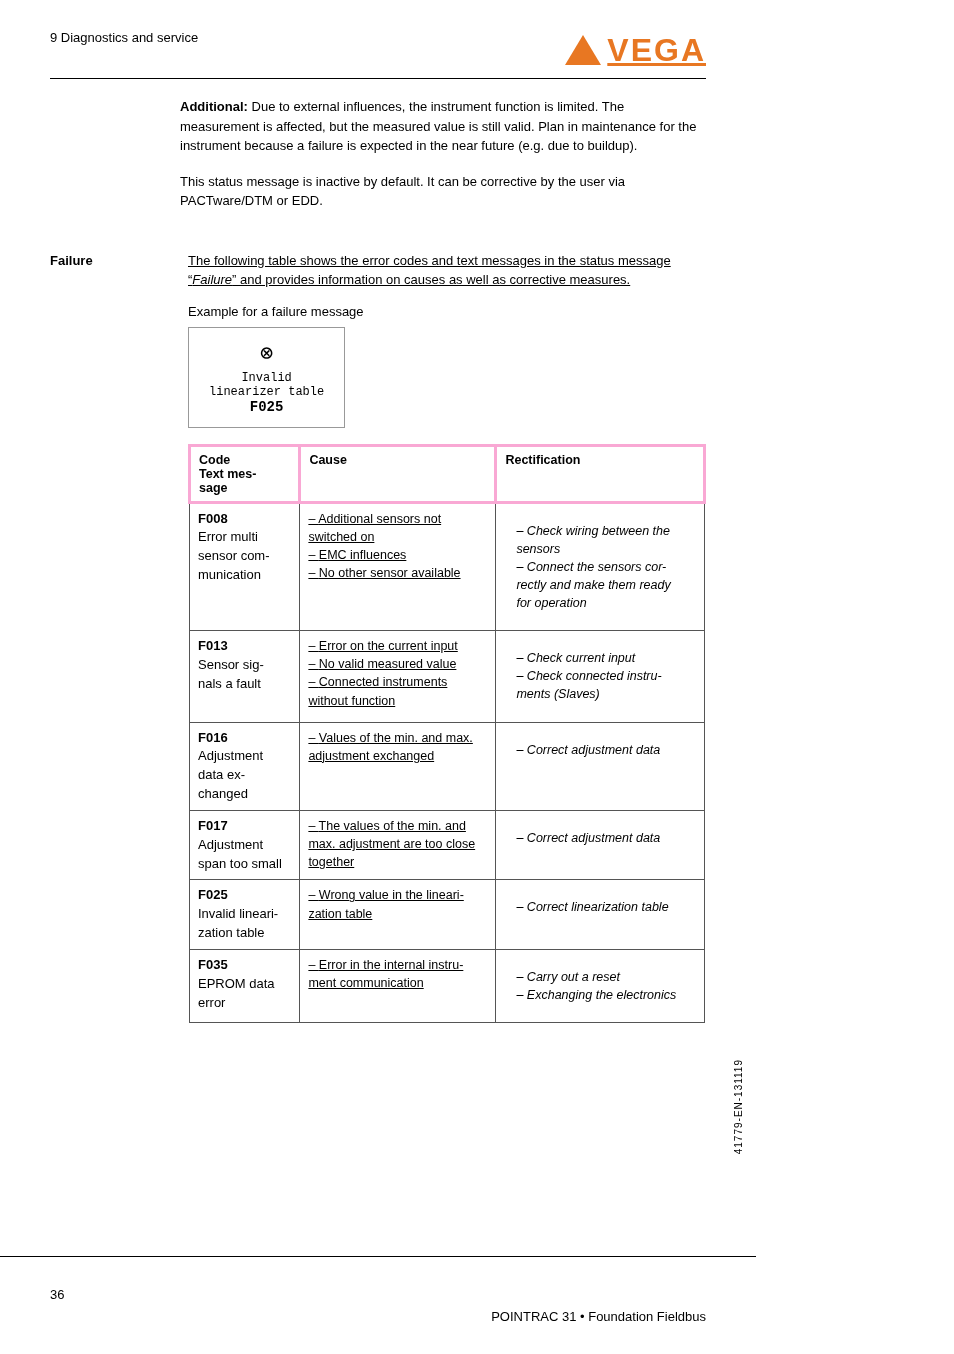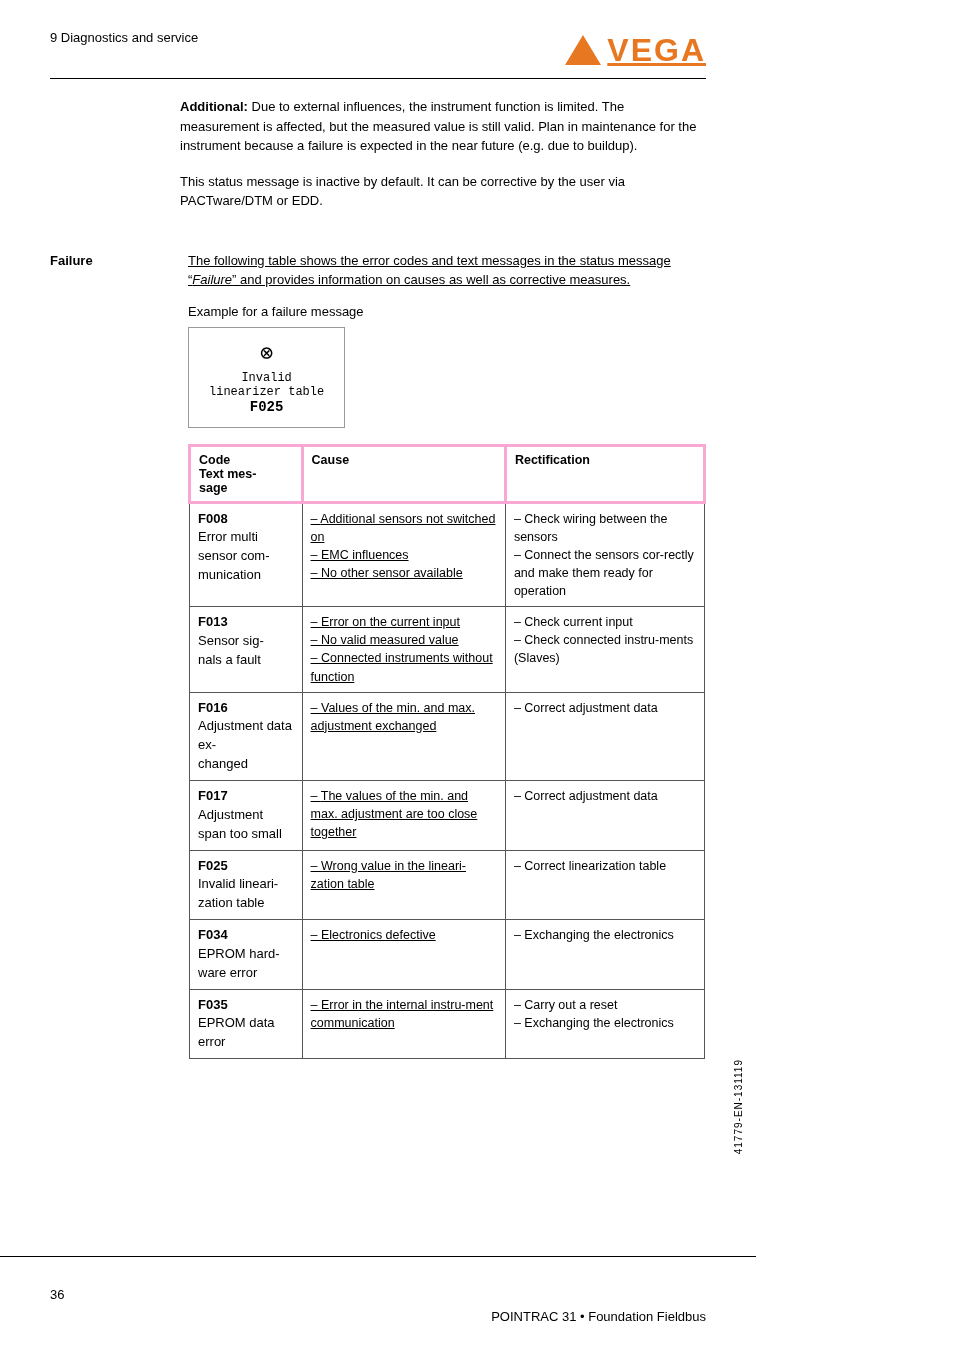--- a/index.html
+++ b/index.html
@@ -154,21 +154,22 @@
       text-decoration: underline;
     }
 
     .cause-cell ul li::before {
       content: "– ";
     }
 
     .rectif-cell ul {
       list-style: none;
       padding: 0;
-      margin: 0;
+      margin: 12px;
+      font-style: italic;
     }
 
     .rectif-cell ul li::before {
       content: "– ";
     }
 
     .footer {
       position: absolute;
       bottom: 30px;
       left: 0;
@@ -340,33 +341,20 @@
                   <li>Wrong value in the lineari-zation table</li>
                 </ul>
               </td>
               <td class="rectif-cell">
                 <ul>
                   <li>Correct linearization table</li>
                 </ul>
               </td>
             </tr>
             <tr>
-              <td class="code-cell"><strong>F034</strong><br><span>EPROM hard-<br>ware error</span></td>
-              <td class="cause-cell">
-                <ul>
-                  <li>Electronics defective</li>
-                </ul>
-              </td>
-              <td class="rectif-cell">
-                <ul>
-                  <li>Exchanging the electronics</li>
-                </ul>
-              </td>
-            </tr>
-            <tr>
               <td class="code-cell"><strong>F035</strong><br><span>EPROM data error</span></td>
               <td class="cause-cell">
                 <ul>
                   <li>Error in the internal instru-ment communication</li>
                 </ul>
               </td>
               <td class="rectif-cell">
                 <ul>
                   <li>Carry out a reset</li>
                   <li>Exchanging the electronics</li>

